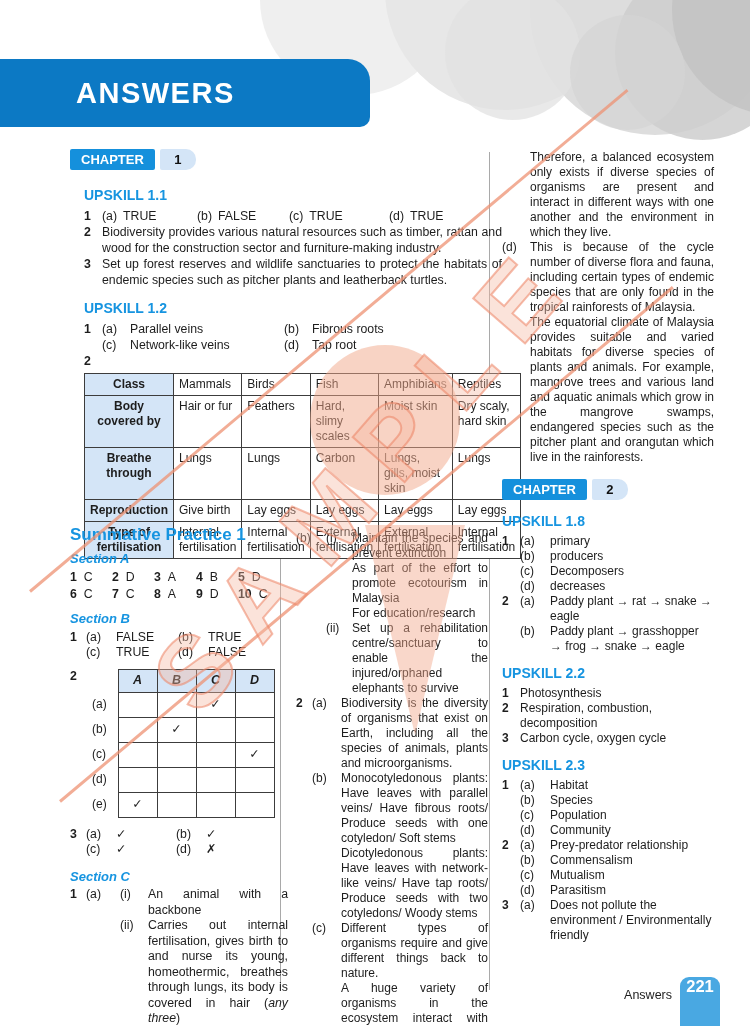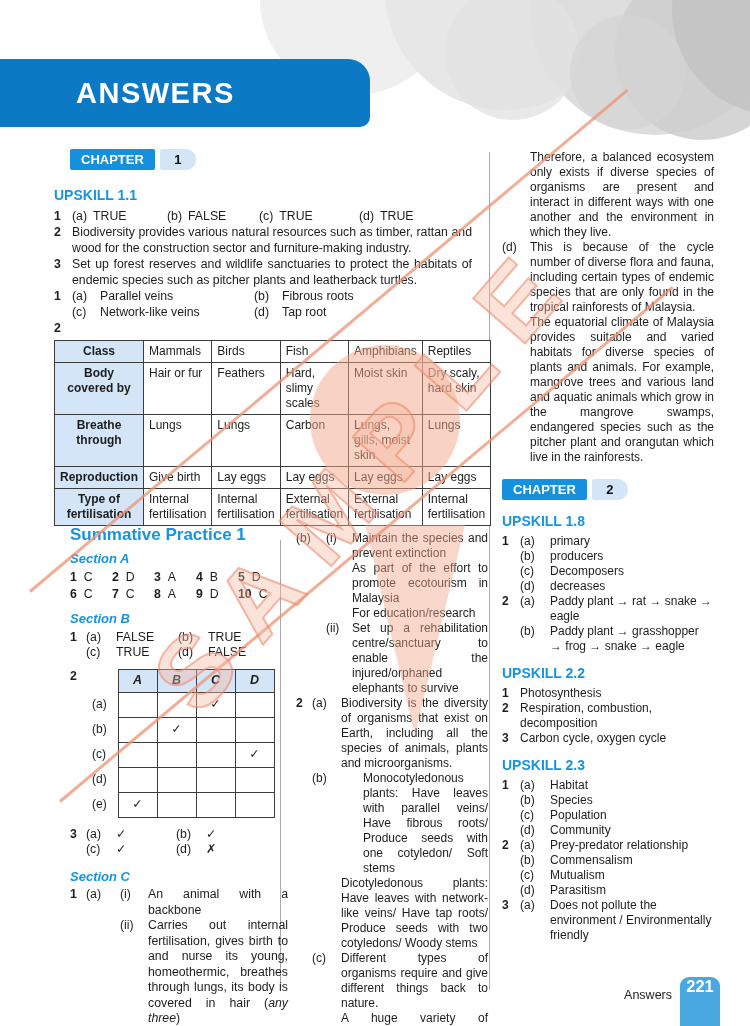--- a/index.html
+++ b/index.html
@@ -24,21 +24,21 @@
     background:#0c79c4; border-radius:0 22px 10px 0;
     display:flex; align-items:center;
   }
   .banner-title { color:#fff; font-weight:bold; font-size:29px; letter-spacing:1.5px; padding-left:76px; }
   
   .chip { display:inline-flex; gap:5px; }
   .chip-l { background:#1590dc; color:#fff; font-weight:bold; font-size:13px; padding:3px 11px; border-radius:2px; }
   .chip-n { background:#d4e5f7; color:#111; font-weight:bold; font-size:13px; width:36px; text-align:center; padding:3px 0; border-radius:2px 10px 10px 2px; }
   .chapter1 { position:absolute; left:70px; top:149px; z-index:10; }
   
-  .colwide { position:absolute; left:54px; top:187px; width:418px; font-size:12.3px; line-height:16px; z-index:10; }
+  .colwide { position:absolute; left:84px; top:187px; width:418px; font-size:12.3px; line-height:16px; z-index:10; }
   .cola    { position:absolute; left:70px;  top:527px; width:218px; font-size:12.3px; line-height:15.5px; z-index:10; }
   .colb    { position:absolute; left:296px; top:531px; width:192px; font-size:12px;   line-height:15px;  z-index:10; }
   .colc    { position:absolute; left:502px; top:150px; width:212px; font-size:12px;   line-height:15px;  z-index:10; }
   .vline { position:absolute; width:1px; background:#a9a9a9; z-index:9; }
   .v1 { left:489px; top:152px; height:838px; }
   .v2 { left:280px; top:540px; height:450px; }
   
   .uh   { color:#1694e0; font-weight:bold; font-size:14px; margin:12px 0 5px; }
   .uh.first { margin-top:0; }
   .sumh { color:#1694e0; font-weight:bold; font-size:17px; margin:0 0 5px; }
@@ -143,20 +143,21 @@
 
   <div class="row3">
     <span class="qn">2</span>
     <span class="qt">Biodiversity provides various natural resources such as timber, rattan and wood for the construction sector and furniture-making industry.</span>
   </div>
   <div class="row3">
     <span class="qn">3</span>
     <span class="qt">Set up forest reserves and wildlife sanctuaries to protect the habitats of endemic species such as pitcher plants and leatherback turtles.</span>
   </div>
 
+  <div class="uh">UPSKILL 1.2</div>
 
   <div class="u12g">
     <span class="qn">1</span>
     <span>(a)</span>
     <span>Parallel veins</span>
     <span>(b)</span>
     <span>Fibrous roots</span>
   </div>
   <div class="u12g">
     <span class="qn"></span>
@@ -383,21 +384,21 @@
   </div>
   <div class="row3">
     <span class="c2-n">2</span>
     <span class="c2-l">(a)</span>
     <span class="c2-t">Biodiversity is the diversity of organisms that exist on Earth, including all the species of animals, plants and microorganisms.</span>
   </div>
   <div class="row3">
     <span class="c2-n"></span>
     <span class="c2-l">(b)</span>
     <span class="c2-t">
-      <span style="display:block;margin-left:22px;">Monocotyledonous plants: Have leaves with parallel veins/ Have fibrous roots/ Produce seeds with one cotyledon/ Soft stems</span>
+      <span style="display:block;">Monocotyledonous plants: Have leaves with parallel veins/ Have fibrous roots/ Produce seeds with one cotyledon/ Soft stems</span>
       <span style="display:block;">Dicotyledonous plants: Have leaves with network-like veins/ Have tap roots/ Produce seeds with two cotyledons/ Woody stems</span>
     </span>
   </div>
   <div class="row3">
     <span class="c2-n"></span>
     <span class="c2-l">(c)</span>
     <span class="c2-t">
       <span style="display:block;">Different types of organisms require and give different things back to nature.</span>
       <span style="display:block;">A huge variety of organisms in the ecosystem interact with one another and with the environment.</span>
     </span>

